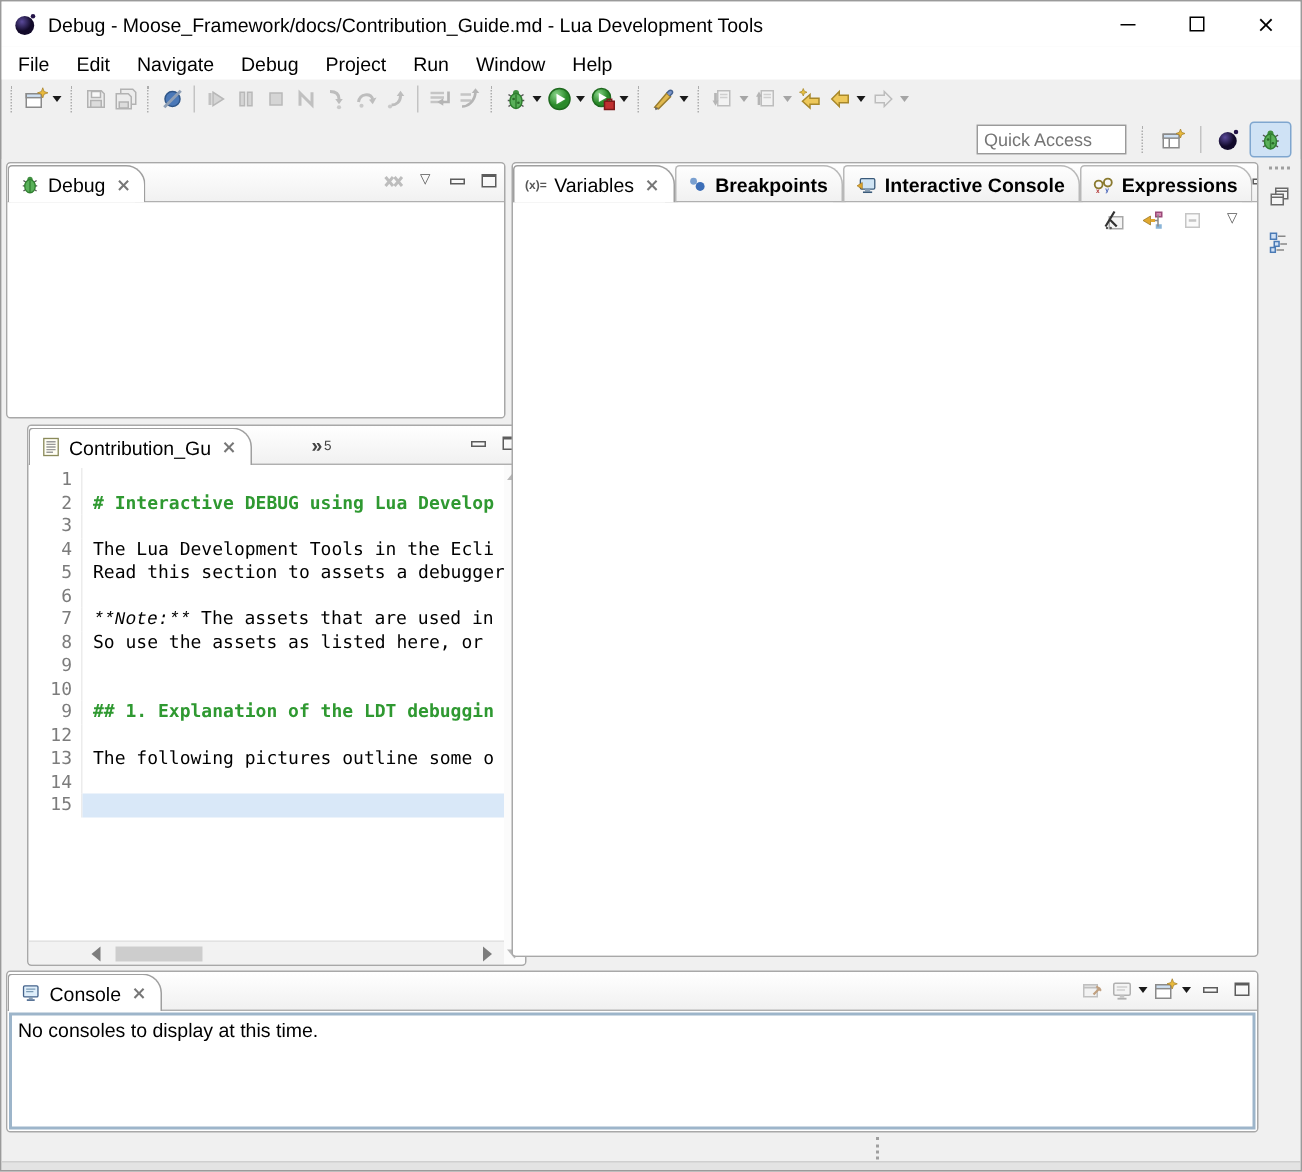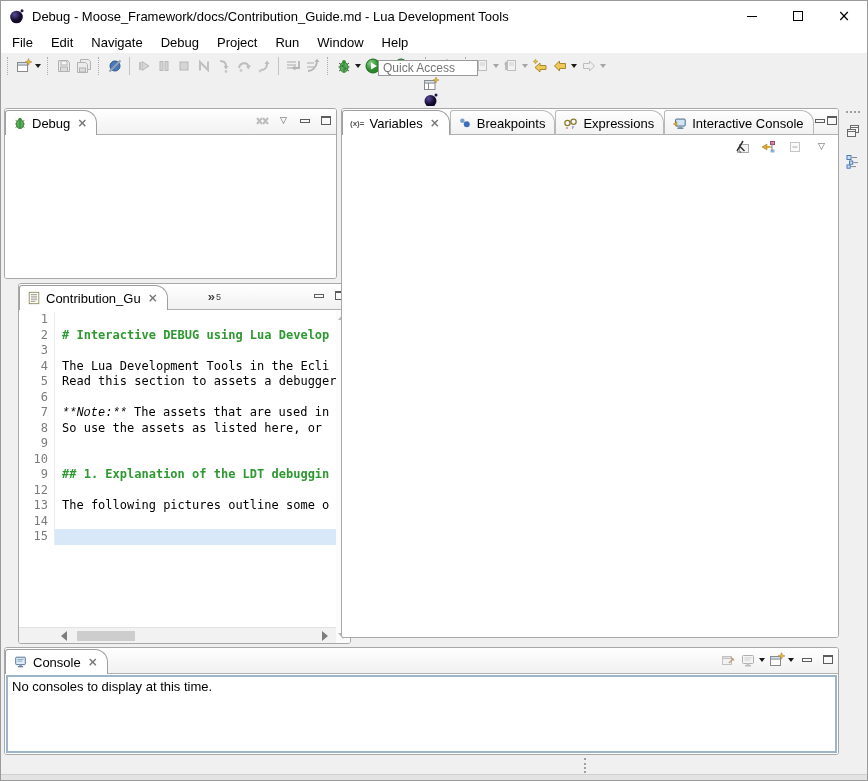--- a/index.html
+++ b/index.html
@@ -15,21 +15,21 @@
   .min-glyph { width:10px; height:0; border-top:1px solid #000; }
   .max-glyph { width:10px; height:10px; border:1px solid #000; }
   .close-glyph { font-size:15px; line-height:1; font-family:"DejaVu Sans", sans-serif; }
 
   
   .menubar { height:22px; display:flex; align-items:center; background:#fff; padding-left:2px; }
   .menu-item { padding:2px 9px; font-size:13px; cursor:default; }
 
   
   .toolbar1 { height:26px; display:flex; align-items:center; padding:0 2px; }
-  .toolbar2 { height:27px; display:flex; align-items:center; justify-content:center; padding-right:6px;flex-direction:column; }
+  .toolbar2 { height:27px; display:flex; align-items:center; justify-content:flex-end; padding-right:6px; }
   .tbtn { display:flex; align-items:center; height:22px; padding:0 2px; border-radius:3px; }
   .icon16 { width:16px; height:16px; display:inline-block; flex:none; }
   .dd { width:0; height:0; border-left:3px solid transparent; border-right:3px solid transparent;
         border-top:4px solid #1a1a1a; margin-left:3px; }
   .dd.dis { border-top-color:#a5a5a5; }
   .sepline { width:1px; height:18px; background:#c3c3c3; margin:0 4px; }
   .ghandle { width:3px; height:18px; border-left:1px dotted #adadad; margin:0 4px; }
   .qa-input { width:100px; height:20px; border:1px solid #9a9a9a; font-size:12px; padding:0 4px;
               font-family:"Liberation Sans", sans-serif; color:#333; background:#fff; margin-right:6px; }
   .pbtn { width:28px; height:24px; display:flex; align-items:center; justify-content:center; border-radius:3px; }
@@ -37,21 +37,21 @@
 
   
   .workspace { position:absolute; top:105px; left:0; right:0; bottom:6px; background:#f0f0f0; }
   .panel { position:absolute; background:#fff; border:1px solid #a8a8a8; border-radius:3px;
            display:flex; flex-direction:column; overflow:hidden; }
   .phdr { height:26px; flex:none; display:flex; align-items:center;
           background:linear-gradient(#ffffff,#f1f1f1); border-bottom:1px solid #b0b0b0; }
   .tab { display:flex; align-items:center; gap:5px; padding:0 9px 0 7px; height:25px;
          border:1px solid #9f9f9f; border-bottom:none; border-radius:3px 13px 0 0;
          background:#fff; position:relative; top:1px; font-size:13px; white-space:nowrap; }
-  .tab.inactive { background:transparent; border-color:#b8b8b8; }
+  .tab.inactive { background:transparent; border-color:#b8b8b8;font-weight:bold; }
   .tclose { color:#777; font-weight:bold; font-size:12px; line-height:1; margin-left:2px;
             font-family:"DejaVu Sans", sans-serif; }
   .hsp { flex:1; }
   .hbtn { width:21px; height:20px; display:flex; align-items:center; justify-content:center; margin-bottom:2px; }
   .vmin { width:10px; height:4px; border:1px solid #5c5c5c; }
   .vmax { width:10px; height:9px; border:1px solid #5c5c5c; border-top-width:2px; }
   .vmenu { font-size:9px; color:#555; line-height:1; font-family:"DejaVu Sans", sans-serif; }
   .pcontent { flex:1; background:#fff; overflow:hidden; position:relative; }
   .vtools { height:24px; flex:none; display:flex; align-items:center; justify-content:flex-end;
             padding-right:6px; gap:6px; background:#fff; }
@@ -531,39 +531,39 @@
             <svg width="14" height="14" viewBox="0 0 16 16">
                 <circle cx="5" cy="5.5" r="2.6" fill="#7aa0d0"></circle>
                 <circle cx="10" cy="9.5" r="3.4" fill="#3d6fb8"></circle>
               </svg>
           </span>
           <span>Breakpoints</span>
         </div>
         <div class="tab inactive">
           <span class="icon16" style="width:15px;height:14px">
             <svg width="15" height="14" viewBox="0 0 16 16">
+                <rect x="3.5" y="3.5" width="11" height="8" rx="1" fill="#cfe4f4" stroke="#3a5a7a"></rect>
+                <rect x="7" y="11.5" width="4" height="1.8" fill="#8aa0b5"></rect>
+                <rect x="5.5" y="13.3" width="7" height="1.2" fill="#3a5a7a"></rect>
+                <polygon points="1,9 5,6.5 5,11.5" fill="#e0a830" stroke="#9a7420" stroke-width="0.5"></polygon>
+              </svg>
+          </span>
+          <span>Interactive Console</span>
+        </div>
+        <div class="tab inactive">
+          <span class="icon16" style="width:15px;height:14px">
+            <svg width="15" height="14" viewBox="0 0 16 16">
                 <circle cx="4.5" cy="8" r="3" fill="none" stroke="#8a7a30" stroke-width="1.4"></circle>
                 <circle cx="11.5" cy="6.5" r="3" fill="none" stroke="#8a7a30" stroke-width="1.4"></circle>
                 <path d="M7.5 7.5 Q8 6.5 8.8 6.8" fill="none" stroke="#8a7a30"></path>
                 <text x="2.5" y="14.5" font-size="5" fill="#b03030" font-family="sans-serif">x</text>
                 <text x="9.5" y="13.5" font-size="5" fill="#3050b0" font-family="sans-serif">y</text>
               </svg>
           </span>
           <span>Expressions</span>
-        </div>
-        <div class="tab inactive">
-          <span class="icon16" style="width:15px;height:14px">
-            <svg width="15" height="14" viewBox="0 0 16 16">
-                <rect x="3.5" y="3.5" width="11" height="8" rx="1" fill="#cfe4f4" stroke="#3a5a7a"></rect>
-                <rect x="7" y="11.5" width="4" height="1.8" fill="#8aa0b5"></rect>
-                <rect x="5.5" y="13.3" width="7" height="1.2" fill="#3a5a7a"></rect>
-                <polygon points="1,9 5,6.5 5,11.5" fill="#e0a830" stroke="#9a7420" stroke-width="0.5"></polygon>
-              </svg>
-          </span>
-          <span>Interactive Console</span>
         </div>
         <span class="hsp"></span>
         <div class="hbtn">
             <span class="vmin"></span>
           </div>
         <div class="hbtn">
             <span class="vmax"></span>
           </div>
       </div>
       <div class="vtools">

